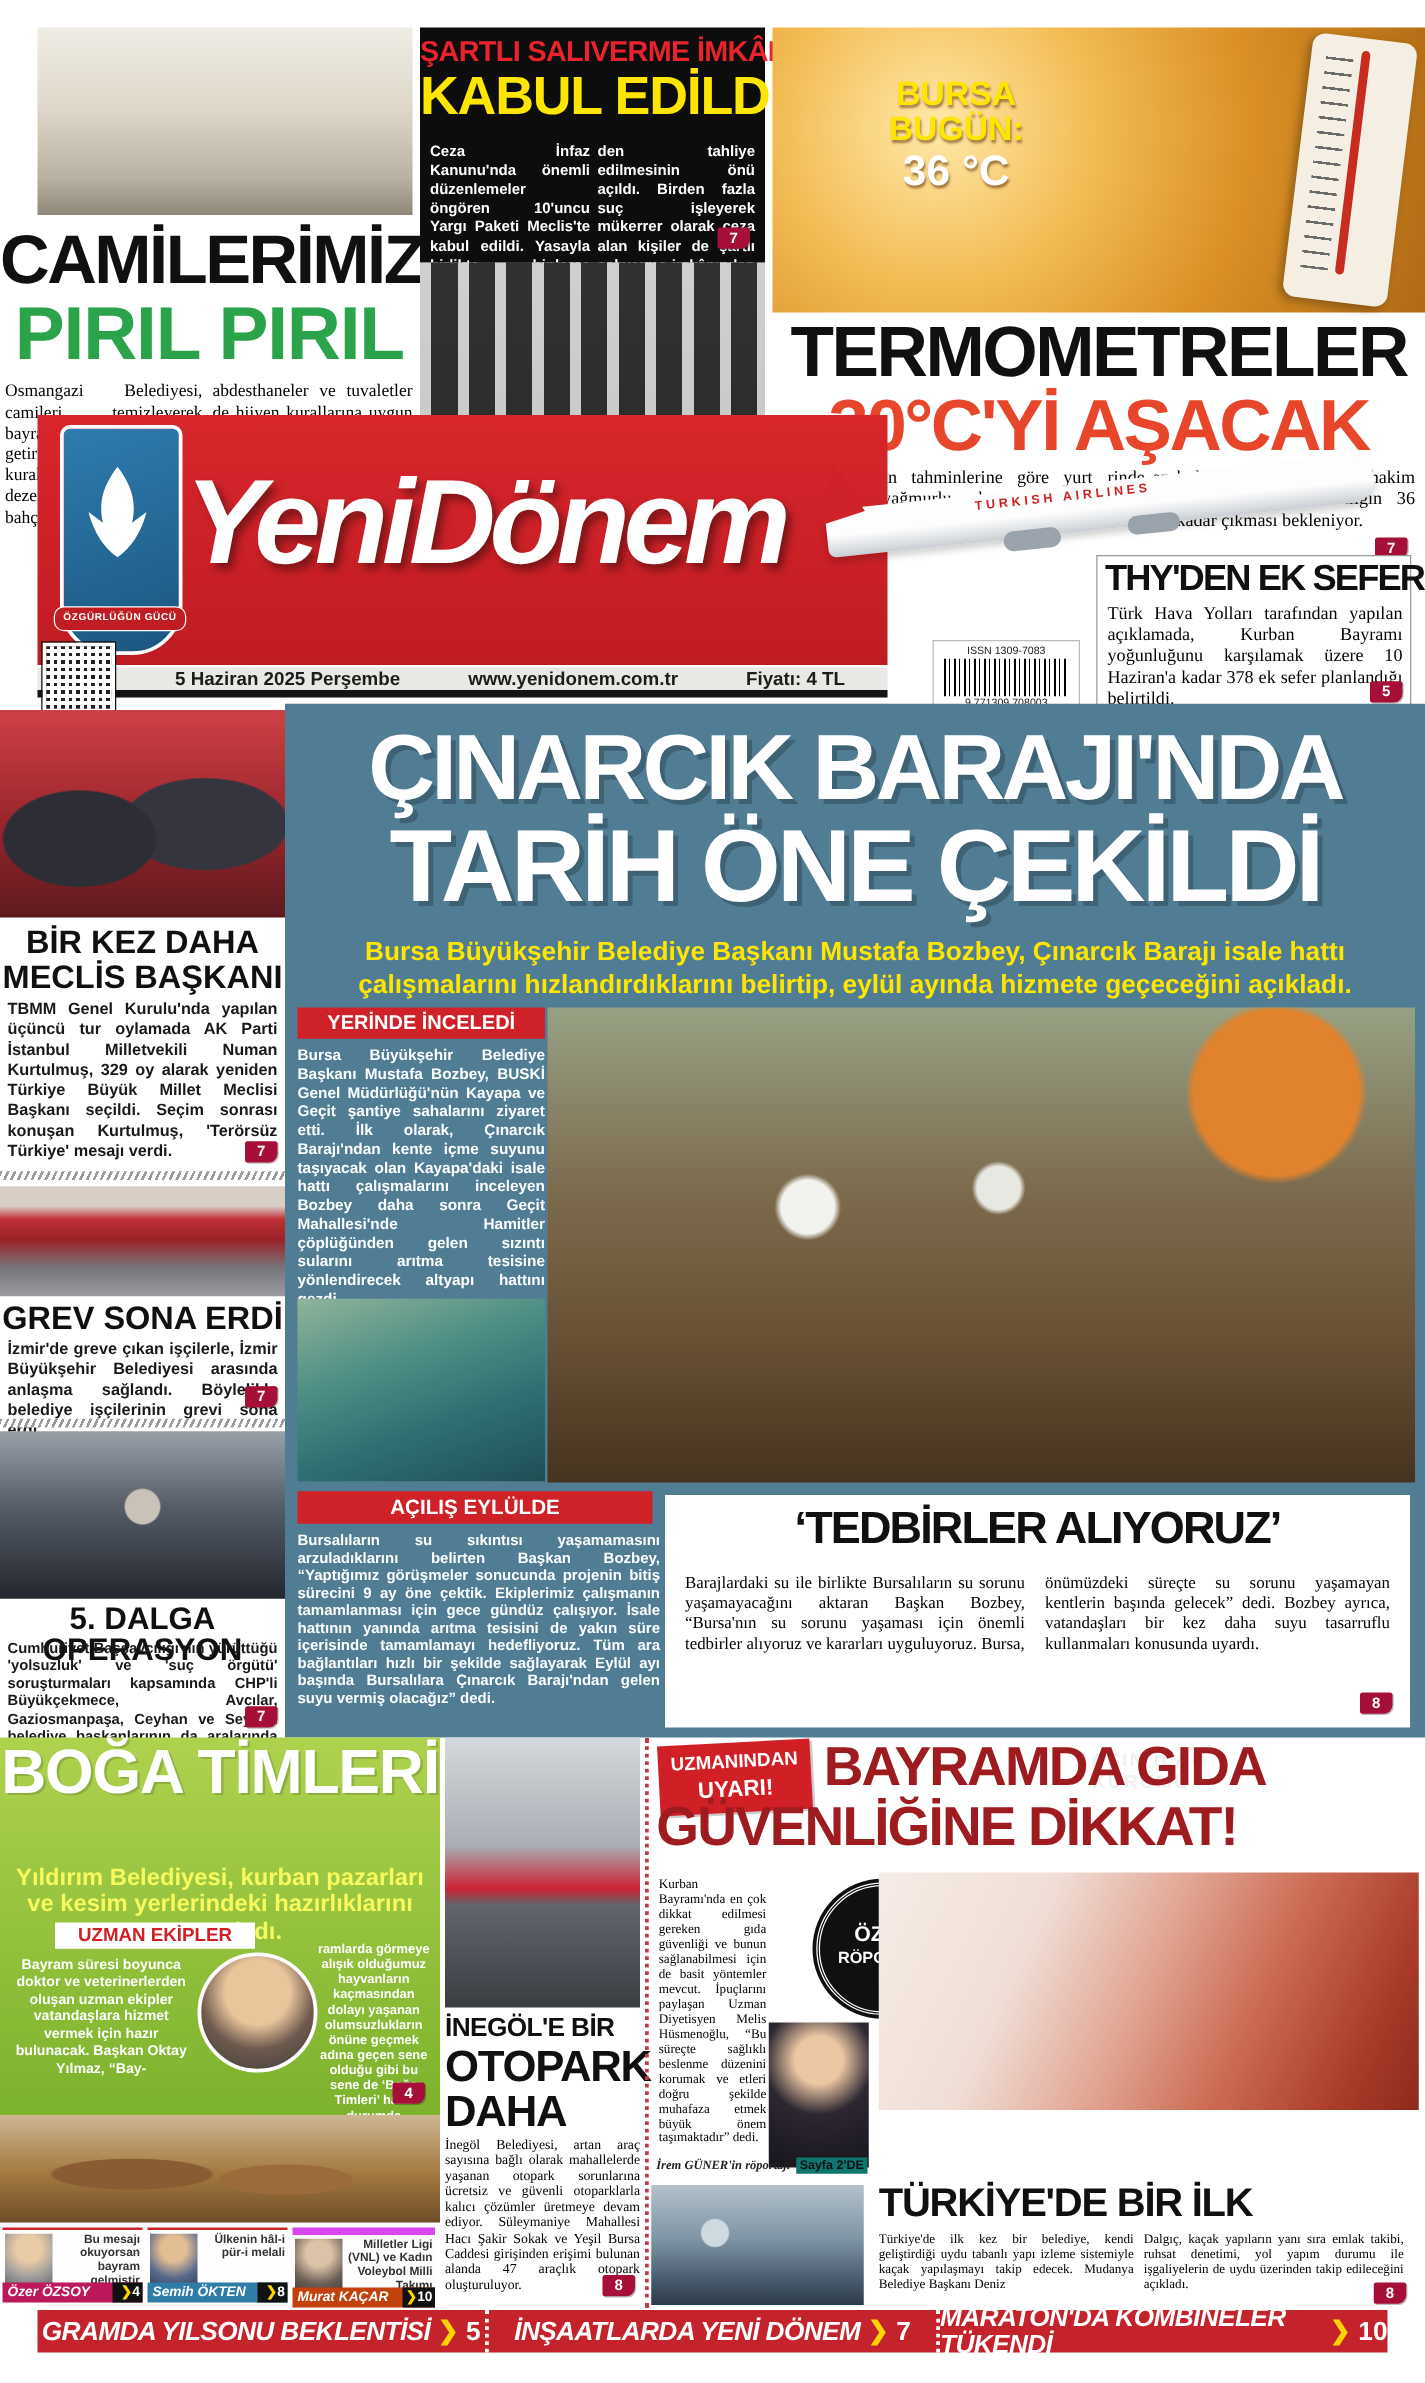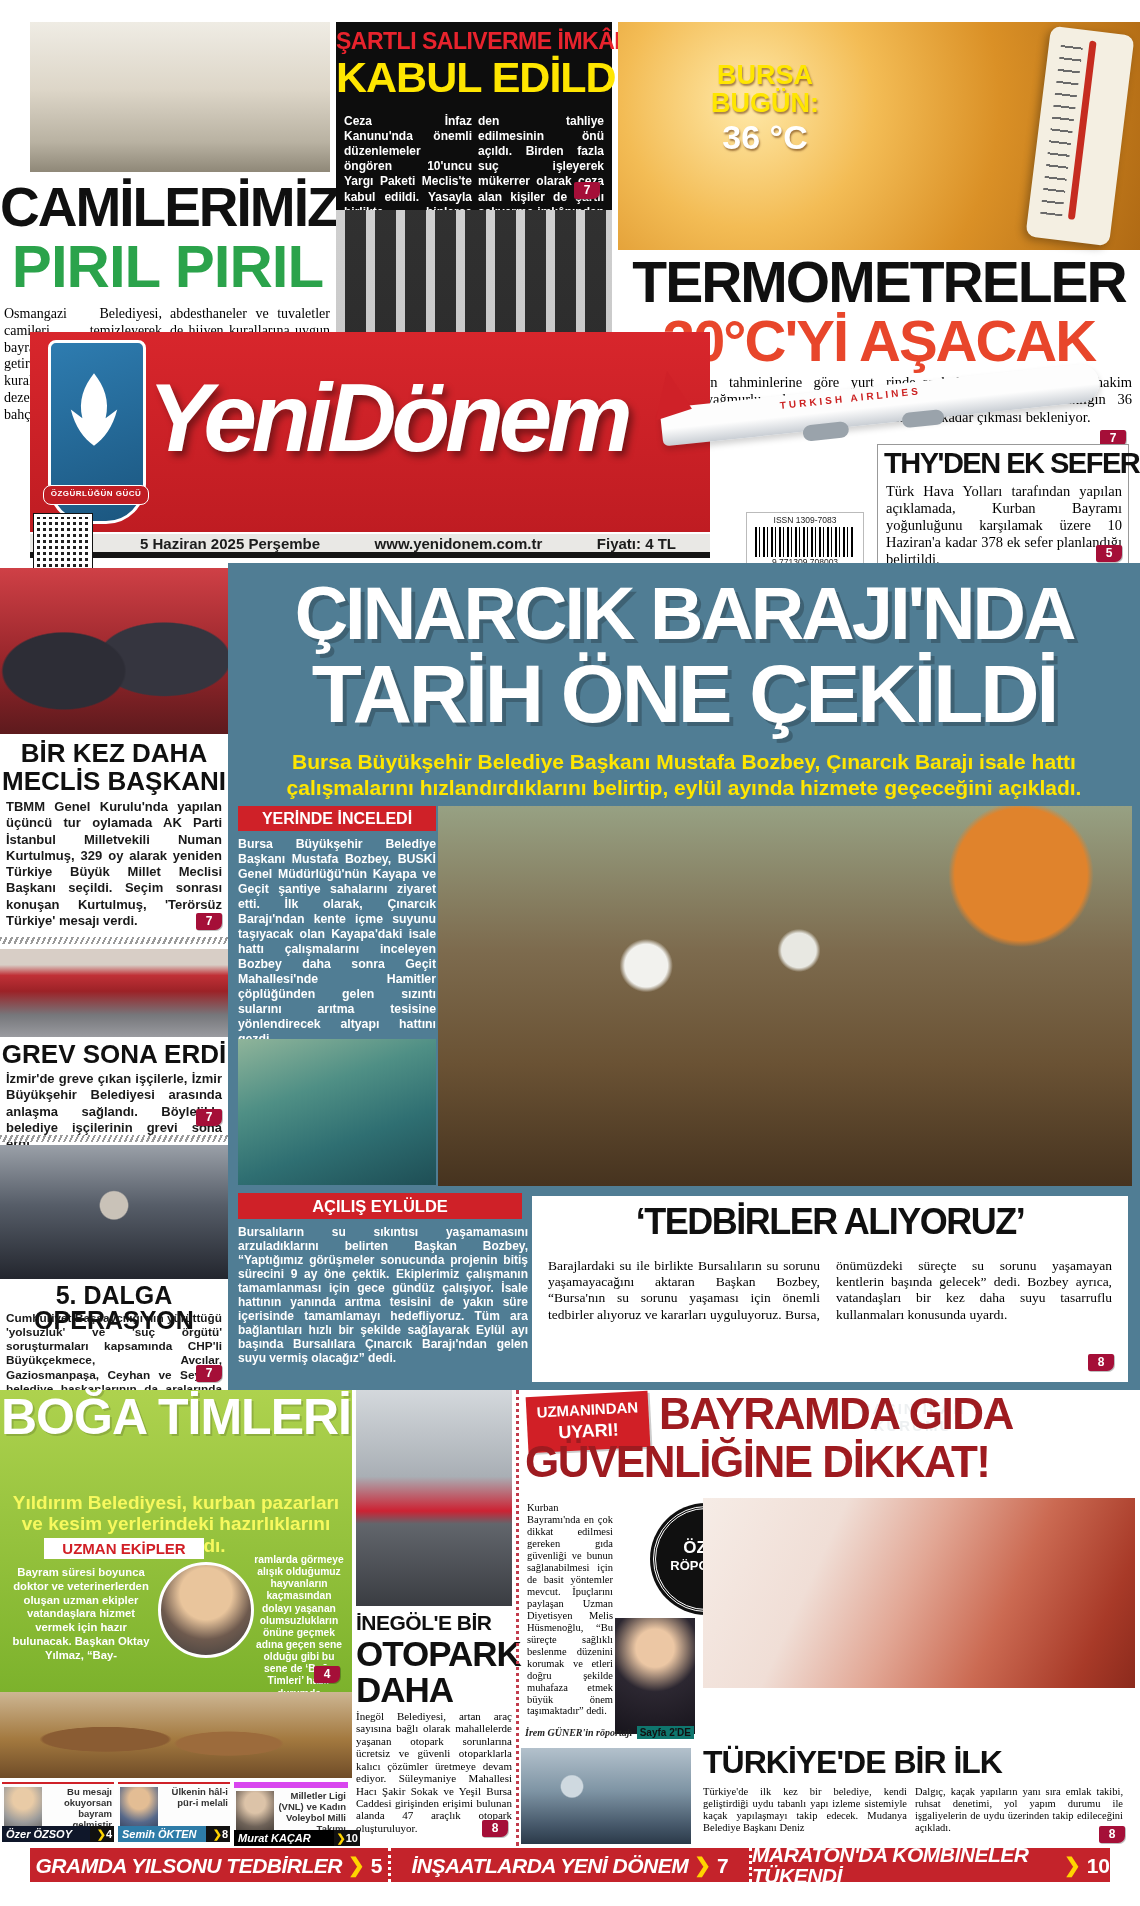--- a/index.html
+++ b/index.html
@@ -191,46 +191,46 @@
     <div class="hl" style="position:absolute;left:184px;top:356px;font-size:32px;letter-spacing:-1px;white-space:nowrap">TÜRKİYE'DE BİR İLK</div>
     <div class="serif abs" style="left:184px;top:396px;width:204px;font-size:10.5px;line-height:1.14">Türkiye'de ilk kez bir belediye, kendi geliştirdiği uydu tabanlı yapı izleme sistemiyle kaçak yapılaşmayı takip edecek. Mudanya Belediye Başkanı Deniz</div>
     <div class="serif abs" style="left:396px;top:396px;width:208px;font-size:10.5px;line-height:1.14">Dalgıç, kaçak yapıların yanı sıra emlak takibi, ruhsat denetimi, yol yapım durumu ile işgaliyelerin de uydu üzerinden takip edileceğini açıkladı.</div>
     <span class="pg" style="left:580px;top:436px">8</span>
   </div>
 
   <div class="abs" id="cols" style="left:0;top:1782px;width:352px;height:58px">
     <div class="abs" style="left:2px;top:0;width:112px;height:58px;border-top:2px solid #cf2128;background:#fdfdfd">
       <div class="ph" style="left:2px;top:3px;width:38px;height:40px;background:radial-gradient(circle at 50% 30%,#e9cba6 0 30%,#9b9b9b 70%,#707070 100%)"></div>
       <div class="abs" style="left:42px;top:3px;width:68px;font:700 9.5px/1.15 'Liberation Sans',sans-serif;color:#333;text-align:right">Bu mesajı okuyorsan bayram gelmiştir</div>
-      <div class="abs" style="left:0;top:42px;width:112px;height:16px;background:#0f172a">
+      <div class="abs" style="left:0;top:42px;width:112px;height:16px;background:#be185d">
         <span class="w" style="position:absolute;left:4px;top:2px;font:900 italic 11px 'Liberation Sans',sans-serif">Özer ÖZSOY</span>
         <span style="position:absolute;right:0;top:0;width:24px;height:16px;background:#111;color:#fff;font:900 11px/16px 'Liberation Sans',sans-serif;text-align:right;padding-right:2px;box-sizing:border-box"><i style="color:#ffd400;font-style:normal">❯</i><b>4</b></span>
       </div>
     </div>
     <div class="abs" style="left:118px;top:0;width:112px;height:58px;border-top:2px solid #cf2128;background:#fdfdfd">
       <div class="ph" style="left:2px;top:3px;width:38px;height:40px;background:radial-gradient(circle at 50% 30%,#e3bd94 0 30%,#56688a 70%,#3c4a66 100%)"></div>
       <div class="abs" style="left:42px;top:3px;width:68px;font:700 9.5px/1.15 'Liberation Sans',sans-serif;color:#333;text-align:right">Ülkenin hâl-i pür-i melali</div>
       <div class="abs" style="left:0;top:42px;width:112px;height:16px;background:#2e7ca8">
         <span class="w" style="position:absolute;left:4px;top:2px;font:900 italic 11px 'Liberation Sans',sans-serif">Semih ÖKTEN</span>
         <span style="position:absolute;right:0;top:0;width:24px;height:16px;background:#111;color:#fff;font:900 11px/16px 'Liberation Sans',sans-serif;text-align:right;padding-right:2px;box-sizing:border-box"><i style="color:#ffd400;font-style:normal">❯</i><b>8</b></span>
       </div>
     </div>
     <div class="abs" style="left:234px;top:0;width:114px;height:58px;border-top:6px solid #d946ef;background:#fdfdfd">
       <div class="ph" style="left:2px;top:3px;width:38px;height:40px;background:radial-gradient(circle at 50% 30%,#dcc3a8 0 30%,#6e6258 70%,#4a423c 100%)"></div>
       <div class="abs" style="left:42px;top:3px;width:70px;font:700 9.5px/1.15 'Liberation Sans',sans-serif;color:#333;text-align:right">Milletler Ligi (VNL) ve Kadın Voleybol Milli Takımı</div>
-      <div class="abs" style="left:0;top:42px;width:126px;height:16px;background:#000000">
+      <div class="abs" style="left:0;top:42px;width:114px;height:16px;background:#c2410c">
         <span class="w" style="position:absolute;left:4px;top:2px;font:900 italic 11px 'Liberation Sans',sans-serif">Murat KAÇAR</span>
         <span style="position:absolute;right:0;top:0;width:26px;height:16px;background:#111;color:#fff;font:900 11px/16px 'Liberation Sans',sans-serif;text-align:right;padding-right:2px;box-sizing:border-box"><i style="color:#ffd400;font-style:normal">❯</i><b>10</b></span>
       </div>
     </div>
   </div>
 
   <div class="abs" id="bar" style="left:30px;top:1848px;width:1080px;height:34px;background:#c4232b;display:flex;align-items:stretch">
     <div style="flex:1;display: flex;align-items:center;justify-content:center;gap:6px">
-      <span class="hl w" style="font-size:21px;font-style:italic;letter-spacing:-0.5px">GRAMDA YILSONU TEDBİRLER</span>
+      <span class="hl w" style="font-size:21px;font-style:italic;letter-spacing:-0.5px">GRAMDA YILSONU BEKLENTİSİ</span>
       <span class="hl" style="font-size:20px;color:#ffd400">❯</span>
       <span class="hl w" style="font-size:21px">5</span>
     </div>
     <div style="flex:1;display:flex;align-items:center;justify-content:center;gap:6px;border-left:3px dotted #fff">
       <span class="hl w" style="font-size:21px;font-style:italic;letter-spacing:-0.5px">İNŞAATLARDA YENİ DÖNEM</span>
       <span class="hl" style="font-size:20px;color:#ffd400">❯</span>
       <span class="hl w" style="font-size:21px">7</span>
     </div>
     <div style="flex:1;display:flex;align-items:center;justify-content:center;gap:6px;border-left:3px dotted #fff">
       <span class="hl w" style="font-size:21px;font-style:italic;letter-spacing:-0.5px">MARATON'DA KOMBİNELER TÜKENDİ</span>

